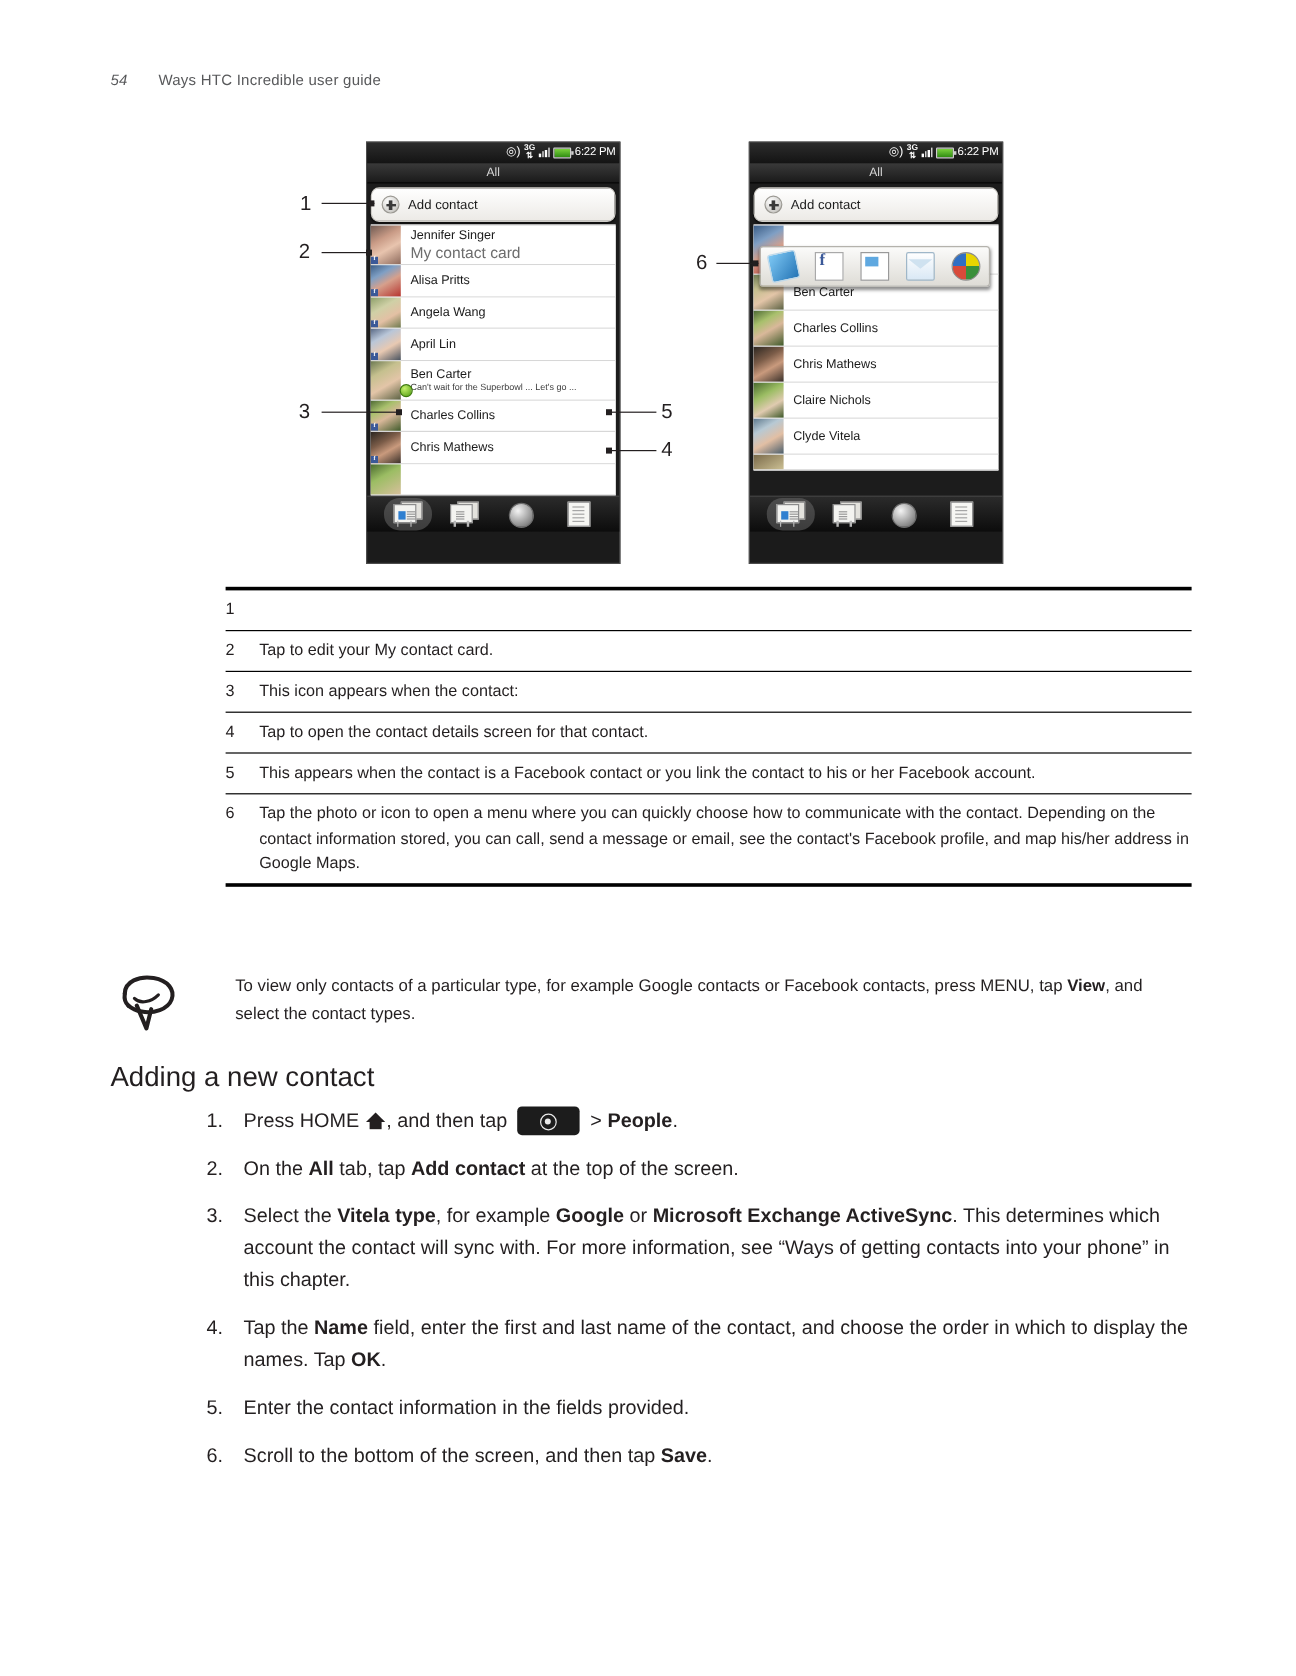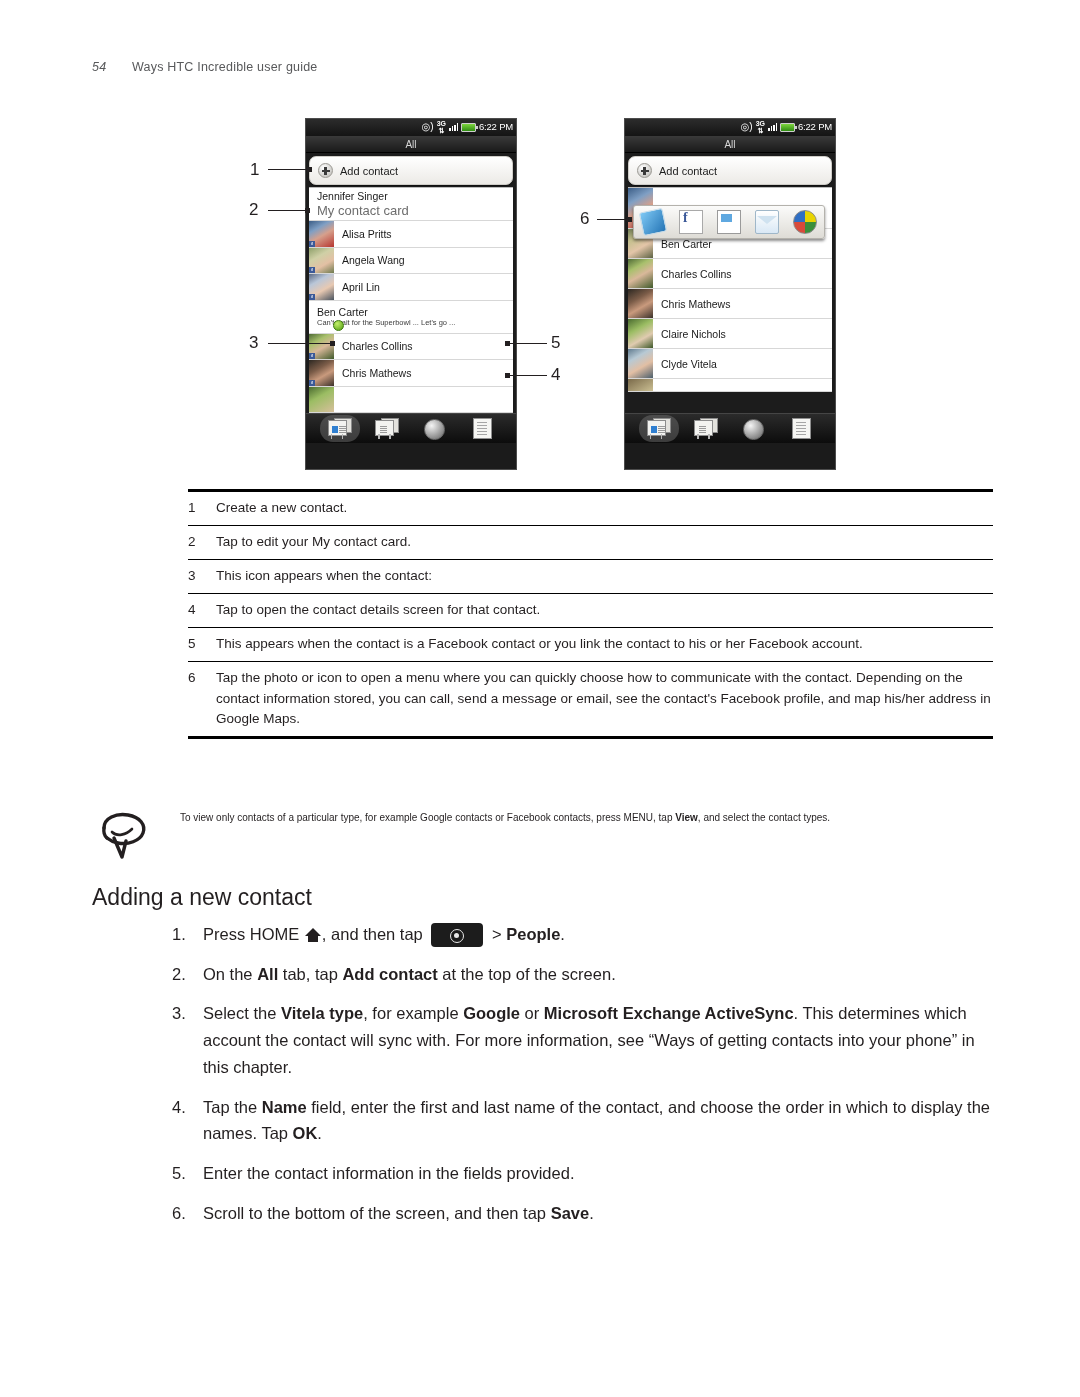--- a/index.html
+++ b/index.html
@@ -115,21 +115,21 @@
     background: #fff;
     border-top: 1px solid #bcbcbc;
   }
   .crow {
     display: flex; align-items: stretch;
     height: 25.5px;
     border-bottom: 1px solid #d7d7d7;
     background: #fff;
     position: relative;
   }
-  .crow.tall { height: 32px; flex-direction: column; }
+  .crow.tall { height: 32px; }
   .avatar { width: 25px; flex: none; position: relative; overflow:hidden; }
   .avatar .fb {
     position:absolute; left:0; bottom:0; width:6px; height:6px;
     background:#3b5998; color:#fff; font-size:5px; line-height:6px;
     text-align:center; font-weight:bold; font-family:"Liberation Serif", serif;
   }
   .cname {
     flex: 1; display:flex; flex-direction:column; justify-content:center;
     padding-left: 8px; font-size: 10.5px; color:#1a1a1a;
   }
@@ -248,21 +248,21 @@
   }
 
   
   .note {
     position: absolute;
     left: 92px; top: 810px; width: 900px;
     display: flex;
   }
   .note-icon { width: 88px; flex:none; position: relative; }
   .note-text {
-    font-size: 10px; line-height: 1.62; color: #231f20;
+    font-size: 14px; line-height: 1.62; color: #231f20; margin-left: 16px;
   }
 
   
   .section-h {
     position: absolute;
     left: 92px; top: 884px;
     font-size: 23px;
     font-weight: normal;
     color: #231f20;
     margin: 0;
@@ -582,21 +582,20 @@
 
   <div class="callout-num" style="left:580px; top:104px;">6</div>
   <div class="leader r" style="left:597px; top:114px; width:35px;">
       <span class="dot"></span>
     </div>
 </div>
 
 <div class="legend">
   <div class="legend-row">
     <div class="num">1</div>
-    <div class="txt">Create a new contact.</div>
   </div>
   <div class="legend-row">
     <div class="num">2</div>
     <div class="txt">Tap to edit your My contact card.</div>
   </div>
   <div class="legend-row">
     <div class="num">3</div>
     <div class="txt">
       <div>This icon appears when the contact:</div>
     </div>

